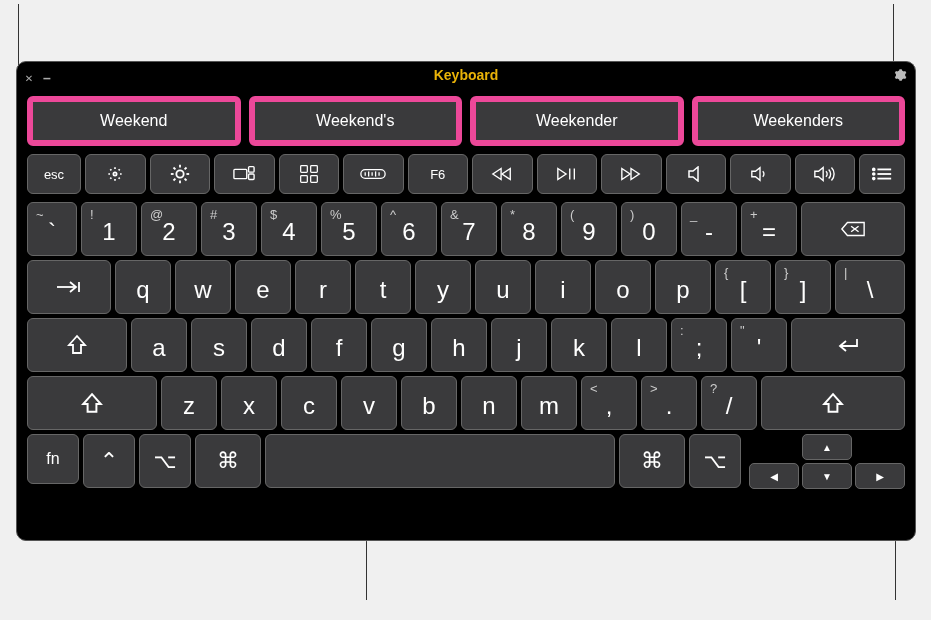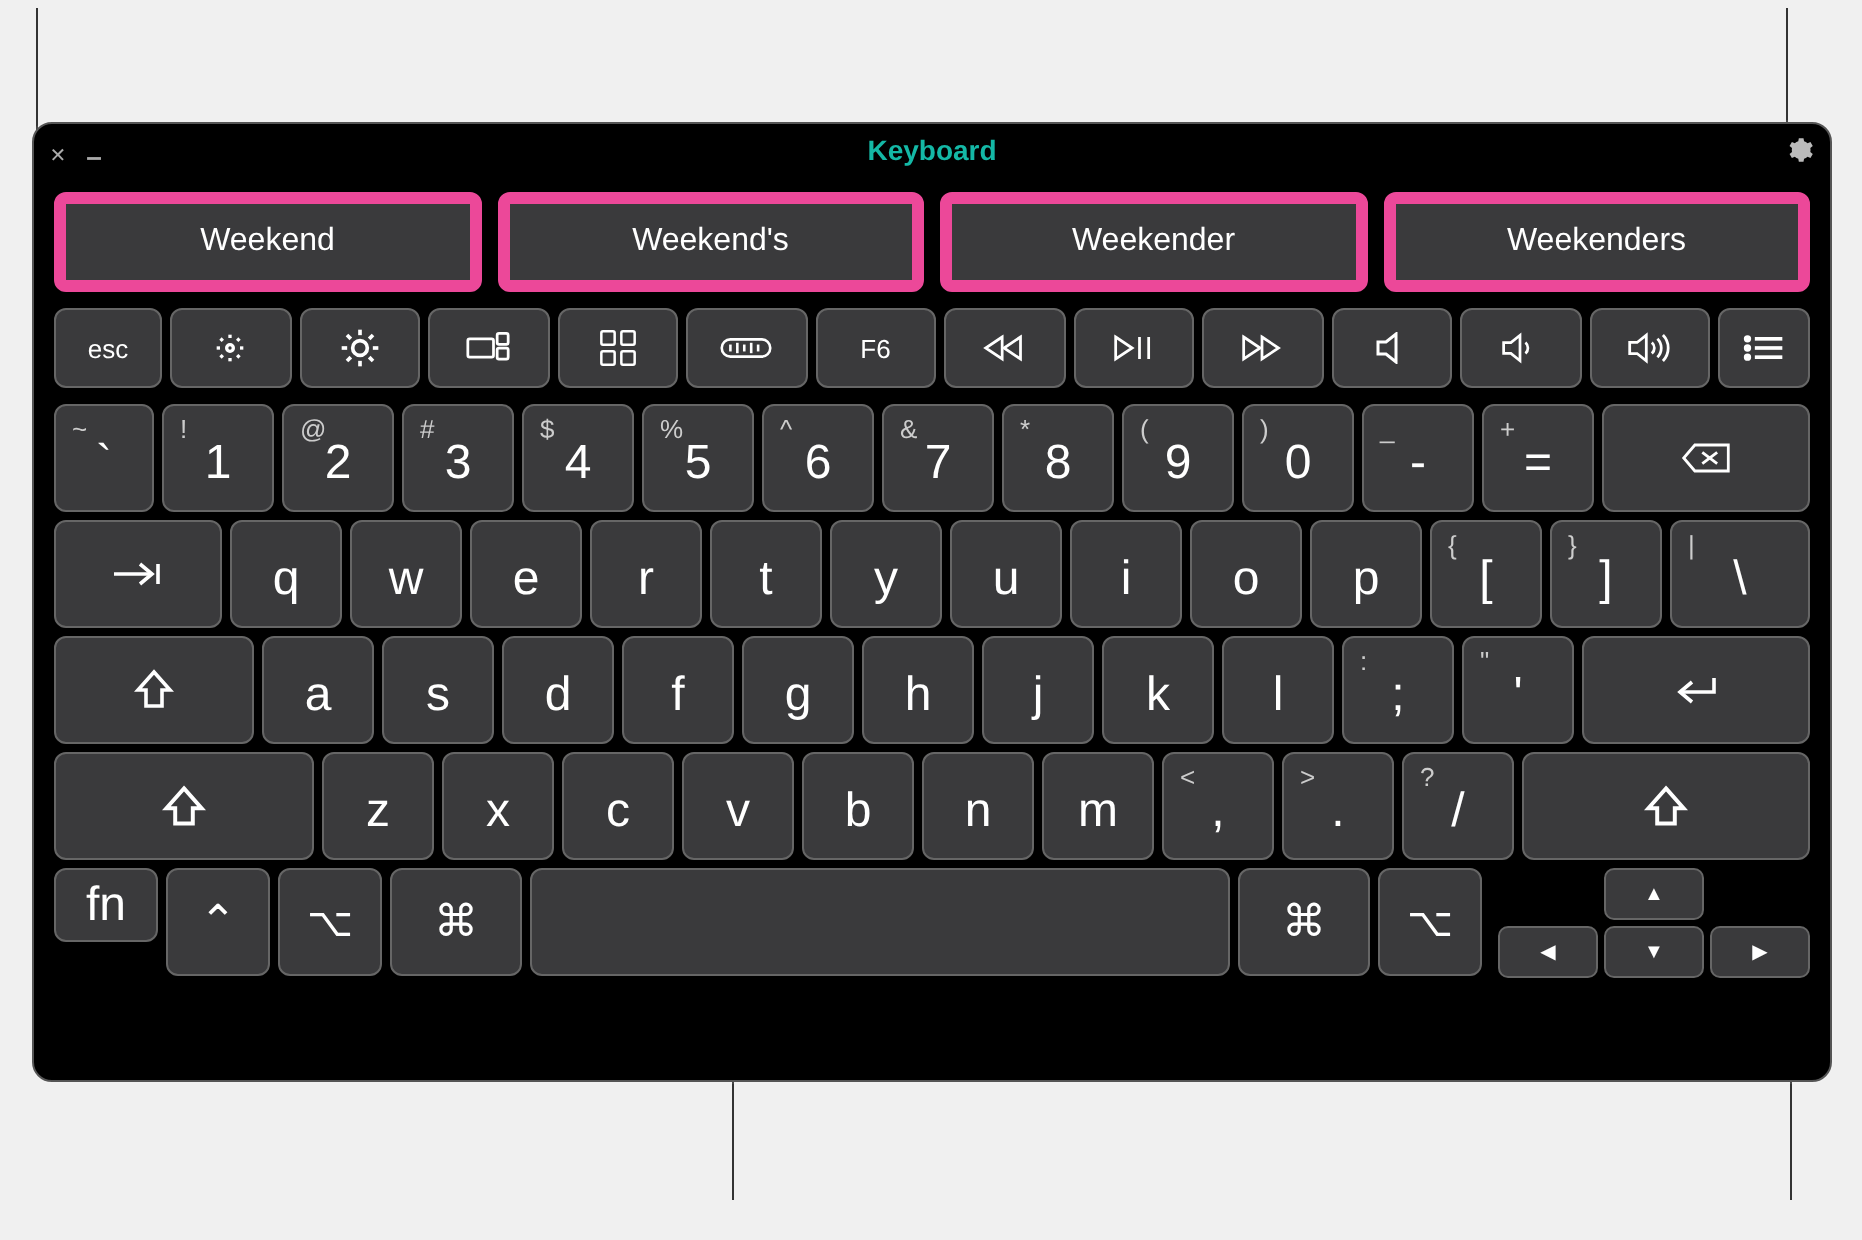--- a/index.html
+++ b/index.html
@@ -46,21 +46,21 @@
     right: 8px;
     top: 6px;
     width: 14px; height: 14px;
     color: #aaa;
     cursor: pointer;
   }
   .title {
     position: absolute;
     left: 0; right: 0;
     text-align: center;
-    color: #14b8a6;
+    color: #eab308;
     font-size: 14px;
     font-weight: 600;
     top: 5px;
   }
   .suggestions {
     display: flex;
     gap: 8px;
     padding: 6px 10px 8px 10px;
   }
   .suggestion {
@@ -495,21 +495,21 @@
           <span class="main">/</span>
         </div>
       <div class="key" style="flex:1">
           <svg width="22" height="22" viewBox="0 0 20 20" fill="none" stroke="#fff" stroke-width="1.8">
             <polygon points="10,2 18,11 14,11 14,18 6,18 6,11 2,11"></polygon>
           </svg>
         </div>
     </div>
 
     <div class="bottom-row">
-      <div class="key" style="width:52px;height:37px;font-size:24px">fn</div>
+      <div class="key" style="width:52px;height:50px;font-size:16px">fn</div>
       <div class="key" style="width:52px;height:54px">
           <span style="font-size:22px">⌃</span>
         </div>
       <div class="key" style="width:52px;height:54px">
           <span style="font-size:20px">⌥</span>
         </div>
       <div class="key" style="width:66px;height:54px">
           <span style="font-size:22px">⌘</span>
         </div>
       <div class="key" style="flex:1;height:54px"></div>

